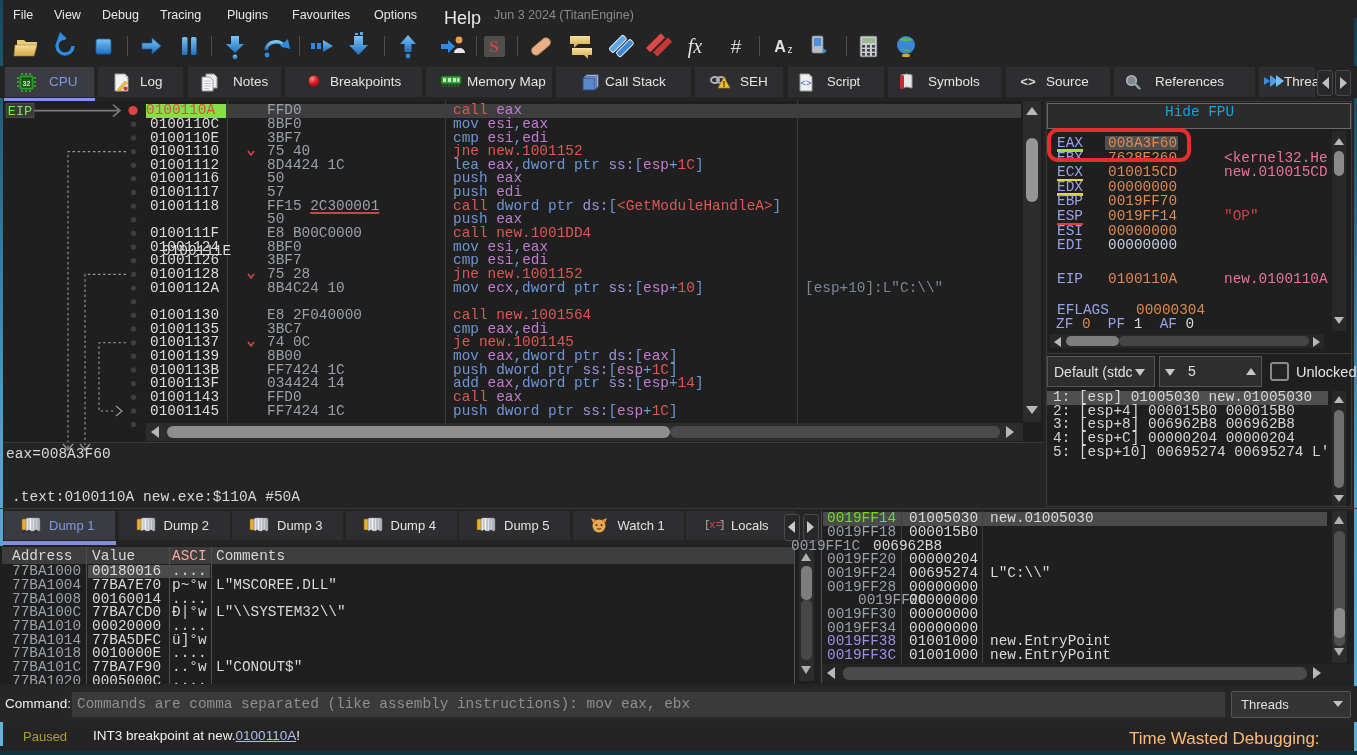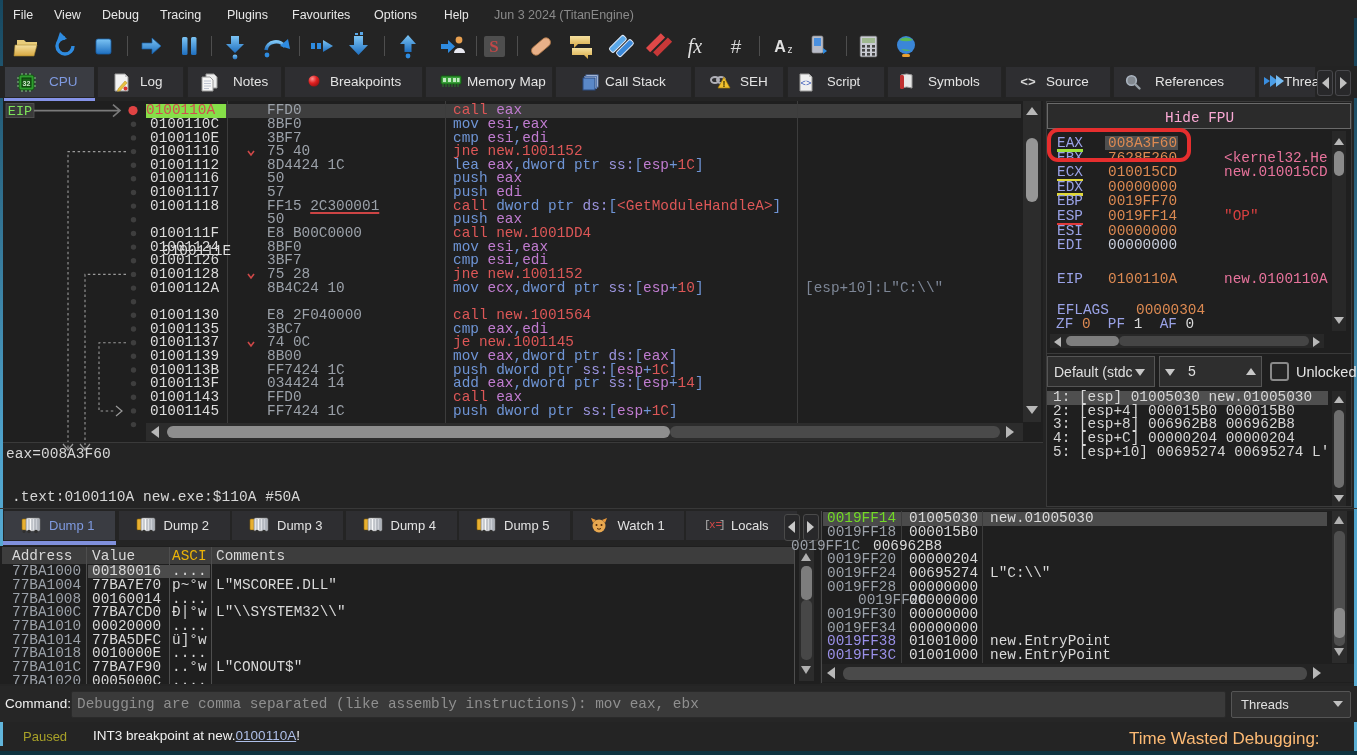--- a/index.html
+++ b/index.html
@@ -18,21 +18,21 @@
 
 <div class="ab" style="left:0;top:6;width:3px;height:746px;background:linear-gradient(#17475e,#4fa3cc 60%,#62b6dc);"></div>
 <div class="ab" style="left:1354px;top:18px;width:3px;height:737px;background:linear-gradient(#143c50,#4fa3cc 65%,#5cb0d6);"></div>
 <div class="ab" style="left:13px;top:8px;font-size:12.5px;color:#e8e8e8;">File</div>
 <div class="ab" style="left:54px;top:8px;font-size:12.5px;color:#e8e8e8;">View</div>
 <div class="ab" style="left:102px;top:8px;font-size:12.5px;color:#e8e8e8;">Debug</div>
 <div class="ab" style="left:160px;top:8px;font-size:12.5px;color:#e8e8e8;">Tracing</div>
 <div class="ab" style="left:227px;top:8px;font-size:12.5px;color:#e8e8e8;">Plugins</div>
 <div class="ab" style="left:292px;top:8px;font-size:12.5px;color:#e8e8e8;">Favourites</div>
 <div class="ab" style="left:374px;top:8px;font-size:12.5px;color:#e8e8e8;">Options</div>
-<div class="ab" style="left:444px;top:8px;font-size:12px;color:#e8e8e8;">Help</div>
+<div class="ab" style="left:444px;top:8px;font-size:18px;color:#e8e8e8;">Help</div>
 <div class="ab" style="left:494px;top:8px;font-size:12.5px;color:#8a8a8a;">Jun 3 2024 (TitanEngine)</div>
 <div class="ab" style="left:127px;top:36px;width:1px;height:20px;background:#4e4e4e;"></div>
 <div class="ab" style="left:211px;top:36px;width:1px;height:20px;background:#4e4e4e;"></div>
 <div class="ab" style="left:299px;top:36px;width:1px;height:20px;background:#4e4e4e;"></div>
 <div class="ab" style="left:384px;top:36px;width:1px;height:20px;background:#4e4e4e;"></div>
 <div class="ab" style="left:476px;top:36px;width:1px;height:20px;background:#4e4e4e;"></div>
 <div class="ab" style="left:517px;top:36px;width:1px;height:20px;background:#4e4e4e;"></div>
 <div class="ab" style="left:759px;top:36px;width:1px;height:20px;background:#4e4e4e;"></div>
 <div class="ab" style="left:846px;top:36px;width:1px;height:20px;background:#4e4e4e;"></div>
 <svg class="ab" style="left:0;top:28px;" width="960" height="36" viewBox="0 0 960 36">
@@ -319,21 +319,21 @@
 <div class="ab" style="left:146px;top:423px;width:877px;height:18px;background:#2c2c2c;"></div>
 <div class="tri" style="left:151px;top:426px;border-top:6px solid transparent;border-bottom:6px solid transparent;border-right:8px solid #b8b8b8;"></div>
 <div class="ab" style="left:167px;top:426px;width:503px;height:12px;background:#8e8e8e;border-radius:6px;"></div>
 <div class="ab" style="left:670px;top:426px;width:330px;height:12px;background:#4a4a4a;border-radius:6px;"></div>
 <div class="tri" style="left:1006px;top:426px;border-top:6px solid transparent;border-bottom:6px solid transparent;border-left:8px solid #b8b8b8;"></div>
 <div class="ab" style="left:3px;top:442px;width:1040px;height:1px;background:#3a3a3a;"></div>
 <div class="ab mono2" style="left:6px;top:447px;color:#d6d6d6;">eax=008A3F60</div>
 <div class="ab mono2" style="left:12px;top:490px;color:#d6d6d6;">.text:0100110A new.exe:$110A #50A</div>
 <div class="ab" style="left:1046px;top:101px;width:306px;height:406px;background:#1f1f1f;border:1px solid #3a3a3a;"></div>
 <div class="ab" style="left:1047px;top:103px;width:304px;height:26px;background:#2b2b2b;border:1px solid #6a6a6a;"></div>
-<div class="ab mono" style="left:1165px;top:112px;color:#f9a8d4;">Hide FPU</div>
+<div class="ab mono" style="left:1165px;top:106px;color:#0ea5e9;">Hide FPU</div>
 <div class="row mono" style="left:1057px;top:136.9px;width:295px;"><span class="ab ln" style="left:0;">EAX</span><span class="ab" style="left:0;top:12.6px;width:26px;height:2.2px;background:#9ee03a;"></span><span class="ab" style="left:48px;top:-1px;width:73px;height:14.6px;background:#4f4f4f;"></span><span class="ab" style="left:51px;color:#dd8a52;">008A3F60</span></div>
 <div class="row mono" style="left:1057px;top:151.52px;width:295px;"><span class="ab ln" style="left:0;">EBX</span><span class="ab" style="left:51px;color:#dd8a52;">7628E260</span><span class="ab" style="left:167px;"><span class="pk">&lt;kernel32.He</span></span></div>
 <div class="row mono" style="left:1057px;top:166.14000000000001px;width:295px;"><span class="ab ln" style="left:0;">ECX</span><span class="ab" style="left:0;top:12.6px;width:26px;height:2.2px;background:#e0d83a;"></span><span class="ab" style="left:51px;color:#dd8a52;">010015CD</span><span class="ab" style="left:167px;"><span class="pk">new.010015CD</span></span></div>
 <div class="row mono" style="left:1057px;top:180.76px;width:295px;"><span class="ab ln" style="left:0;">EDX</span><span class="ab" style="left:0;top:12.6px;width:26px;height:2.2px;background:#e0d83a;"></span><span class="ab" style="left:51px;color:#dd8a52;">00000000</span></div>
 <div class="row mono" style="left:1057px;top:195.38px;width:295px;"><span class="ab ln" style="left:0;">EBP</span><span class="ab" style="left:51px;color:#dd8a52;">0019FF70</span></div>
 <div class="row mono" style="left:1057px;top:210.0px;width:295px;"><span class="ab ln" style="left:0;">ESP</span><span class="ab" style="left:0;top:12.6px;width:26px;height:2.2px;background:#e03a3a;"></span><span class="ab" style="left:51px;color:#dd8a52;">0019FF14</span><span class="ab" style="left:167px;"><span style="color:#d84040">"OP"</span></span></div>
 <div class="row mono" style="left:1057px;top:224.62px;width:295px;"><span class="ab ln" style="left:0;">ESI</span><span class="ab" style="left:51px;color:#dd8a52;">00000000</span></div>
 <div class="row mono" style="left:1057px;top:239.24px;width:295px;"><span class="ab ln" style="left:0;">EDI</span><span class="ab" style="left:51px;color:#c9cfdd;">00000000</span></div>
 <div class="row mono" style="left:1057px;top:273.4px;width:295px;"><span class="ab ln" style="left:0;">EIP</span><span class="ab sl" style="left:51px;">0100110A</span><span class="ab" style="left:167px;"><span class="pk">new.0100110A</span></span></div>
 <div class="row mono" style="left:1057px;top:303.6px;width:295px;"><span class="ab ln" style="left:0;">EFLAGS</span><span class="ab sl" style="left:79px;">00000304</span></div>
@@ -489,21 +489,21 @@
       </svg></div>
 <div class="ab" style="left:731px;top:518px;font-size:13px;color:#e2e2e2;">Locals</div>
 <div class="ab" style="left:784px;top:514px;width:16px;height:27px;background:#28282a;border:1px solid #4a4a4a;border-radius:3px;"></div>
 <div class="tri" style="left:788px;top:521px;border-top:6px solid transparent;border-bottom:6px solid transparent;border-right:7px solid #c8c8c8;"></div>
 <div class="ab" style="left:802.5px;top:514px;width:16px;height:27px;background:#28282a;border:1px solid #4a4a4a;border-radius:3px;"></div>
 <div class="tri" style="left:806.5px;top:521px;border-top:6px solid transparent;border-bottom:6px solid transparent;border-left:7px solid #c8c8c8;"></div>
 <div class="ab" style="left:0;top:546px;width:820px;height:140px;background:#1f1f1f;"></div>
 <div class="ab" style="left:2px;top:547px;width:792px;height:17px;background:#3d3d3d;"></div>
 <div class="ab mono" style="left:12px;top:549.5px;color:#d8d8d8;">Address</div>
 <div class="ab mono" style="left:92px;top:549.5px;color:#d8d8d8;">Value</div>
-<div class="ab mono" style="left:172px;top:549.5px;color:#eab308;font-family:Liberation Mono, monospace;">ASCI</div>
+<div class="ab mono" style="left:172px;top:549.5px;color:#fca5a5;font-family:Liberation Mono, monospace;">ASCI</div>
 <div class="ab mono" style="left:216px;top:549.5px;color:#d8d8d8;">Comments</div>
 <div class="ab" style="left:86px;top:547px;width:1px;height:139px;background:#4e4e4e;"></div>
 <div class="ab" style="left:169px;top:547px;width:1px;height:139px;background:#4e4e4e;"></div>
 <div class="ab" style="left:210.5px;top:547px;width:1px;height:139px;background:#4e4e4e;"></div>
 <div class="ab" style="left:794px;top:547px;width:1px;height:139px;background:#4e4e4e;"></div>
 <div class="ab" style="left:88px;top:564.6px;width:122px;height:13.8px;background:#4b4b4b;"></div>
 <div class="row mono" style="left:0;top:565.2px;width:794px;"><span class="ab gy" style="left:12px;">77BA1000</span><span class="ab wh" style="left:92px;">00180016</span><span class="ab wh" style="left:172px;">....</span></div>
 <div class="row mono" style="left:0;top:578.9000000000001px;width:794px;"><span class="ab gy" style="left:12px;">77BA1004</span><span class="ab wh" style="left:92px;">77BA7E70</span><span class="ab wh" style="left:172px;">p~°w</span><span class="ab wh" style="left:216px;">L"MSCOREE.DLL"</span></div>
 <div class="row mono" style="left:0;top:592.6px;width:794px;"><span class="ab gy" style="left:12px;">77BA1008</span><span class="ab wh" style="left:92px;">00160014</span><span class="ab wh" style="left:172px;">....</span></div>
 <div class="row mono" style="left:0;top:606.3000000000001px;width:794px;"><span class="ab gy" style="left:12px;">77BA100C</span><span class="ab wh" style="left:92px;">77BA7CD0</span><span class="ab wh" style="left:172px;">Ð|°w</span><span class="ab wh" style="left:216px;">L"\\SYSTEM32\\"</span></div>
@@ -539,21 +539,21 @@
 <div class="ab" style="left:1334px;top:531px;width:11px;height:115px;background:#4f4f4f;border-radius:5px;"></div>
 <div class="ab" style="left:1334px;top:608px;width:11px;height:30px;background:#8a8a8a;border-radius:5px;"></div>
 <div class="tri" style="left:1334px;top:648px;border-left:5.5px solid transparent;border-right:5.5px solid transparent;border-top:8px solid #b0b0b0;"></div>
 <div class="ab" style="left:822px;top:664px;width:532px;height:18px;background:#242424;"></div>
 <div class="tri" style="left:827px;top:667px;border-top:6px solid transparent;border-bottom:6px solid transparent;border-right:8px solid #b8b8b8;"></div>
 <div class="ab" style="left:843px;top:667px;width:464px;height:13px;background:#4a4a4a;border-radius:6px;"></div>
 <div class="tri" style="left:1313px;top:667px;border-top:6px solid transparent;border-bottom:6px solid transparent;border-left:8px solid #b8b8b8;"></div>
 <div class="ab" style="left:0;top:686px;width:1357px;height:36px;background:#262626;"></div>
 <div class="ab" style="left:5px;top:696px;font-size:13.5px;color:#f0f0f0;">Command:</div>
 <div class="ab" style="left:71px;top:691px;width:1155px;height:27px;background:#3a3a3a;border:1px solid #2a2a2a;border-radius:2px;"></div>
-<div class="ab mono" style="left:77px;top:698px;color:#8f8f8f;">Debugging are comma separated (like assembly instructions): mov eax, ebx</div>
+<div class="ab mono" style="left:77px;top:698px;color:#8f8f8f;">Commands are comma separated (like assembly instructions): mov eax, ebx</div>
 <div class="ab" style="left:1231px;top:691px;width:120px;height:27px;background:#333;border:1px solid #555;border-radius:2px;"></div>
 <div class="ab" style="left:1241px;top:697px;font-size:13px;color:#e0e0e0;">Threads</div>
 <div class="tri" style="left:1333px;top:701px;border-left:5px solid transparent;border-right:5px solid transparent;border-top:6px solid #c0c0c0;"></div>
 <div class="ab" style="left:3px;top:722px;width:1351px;height:29px;background:#242424;"></div>
 <div class="ab" style="left:23px;top:729px;font-size:13px;color:#a8a128;">Paused</div>
 <div class="ab" style="left:93px;top:728px;font-size:13.5px;color:#f0f0f0;">INT3 breakpoint at new.<span style="color:#aebfe8;text-decoration:underline;">0100110A</span>!</div>
 <div class="ab" style="left:1129px;top:729px;font-size:17px;color:#fdba74;">Time Wasted Debugging: 0:00:09:42</div>
 <div class="ab" style="left:0;top:751px;width:1357px;height:4px;background:#10333f;"></div>
 </div>
 </body></html>

